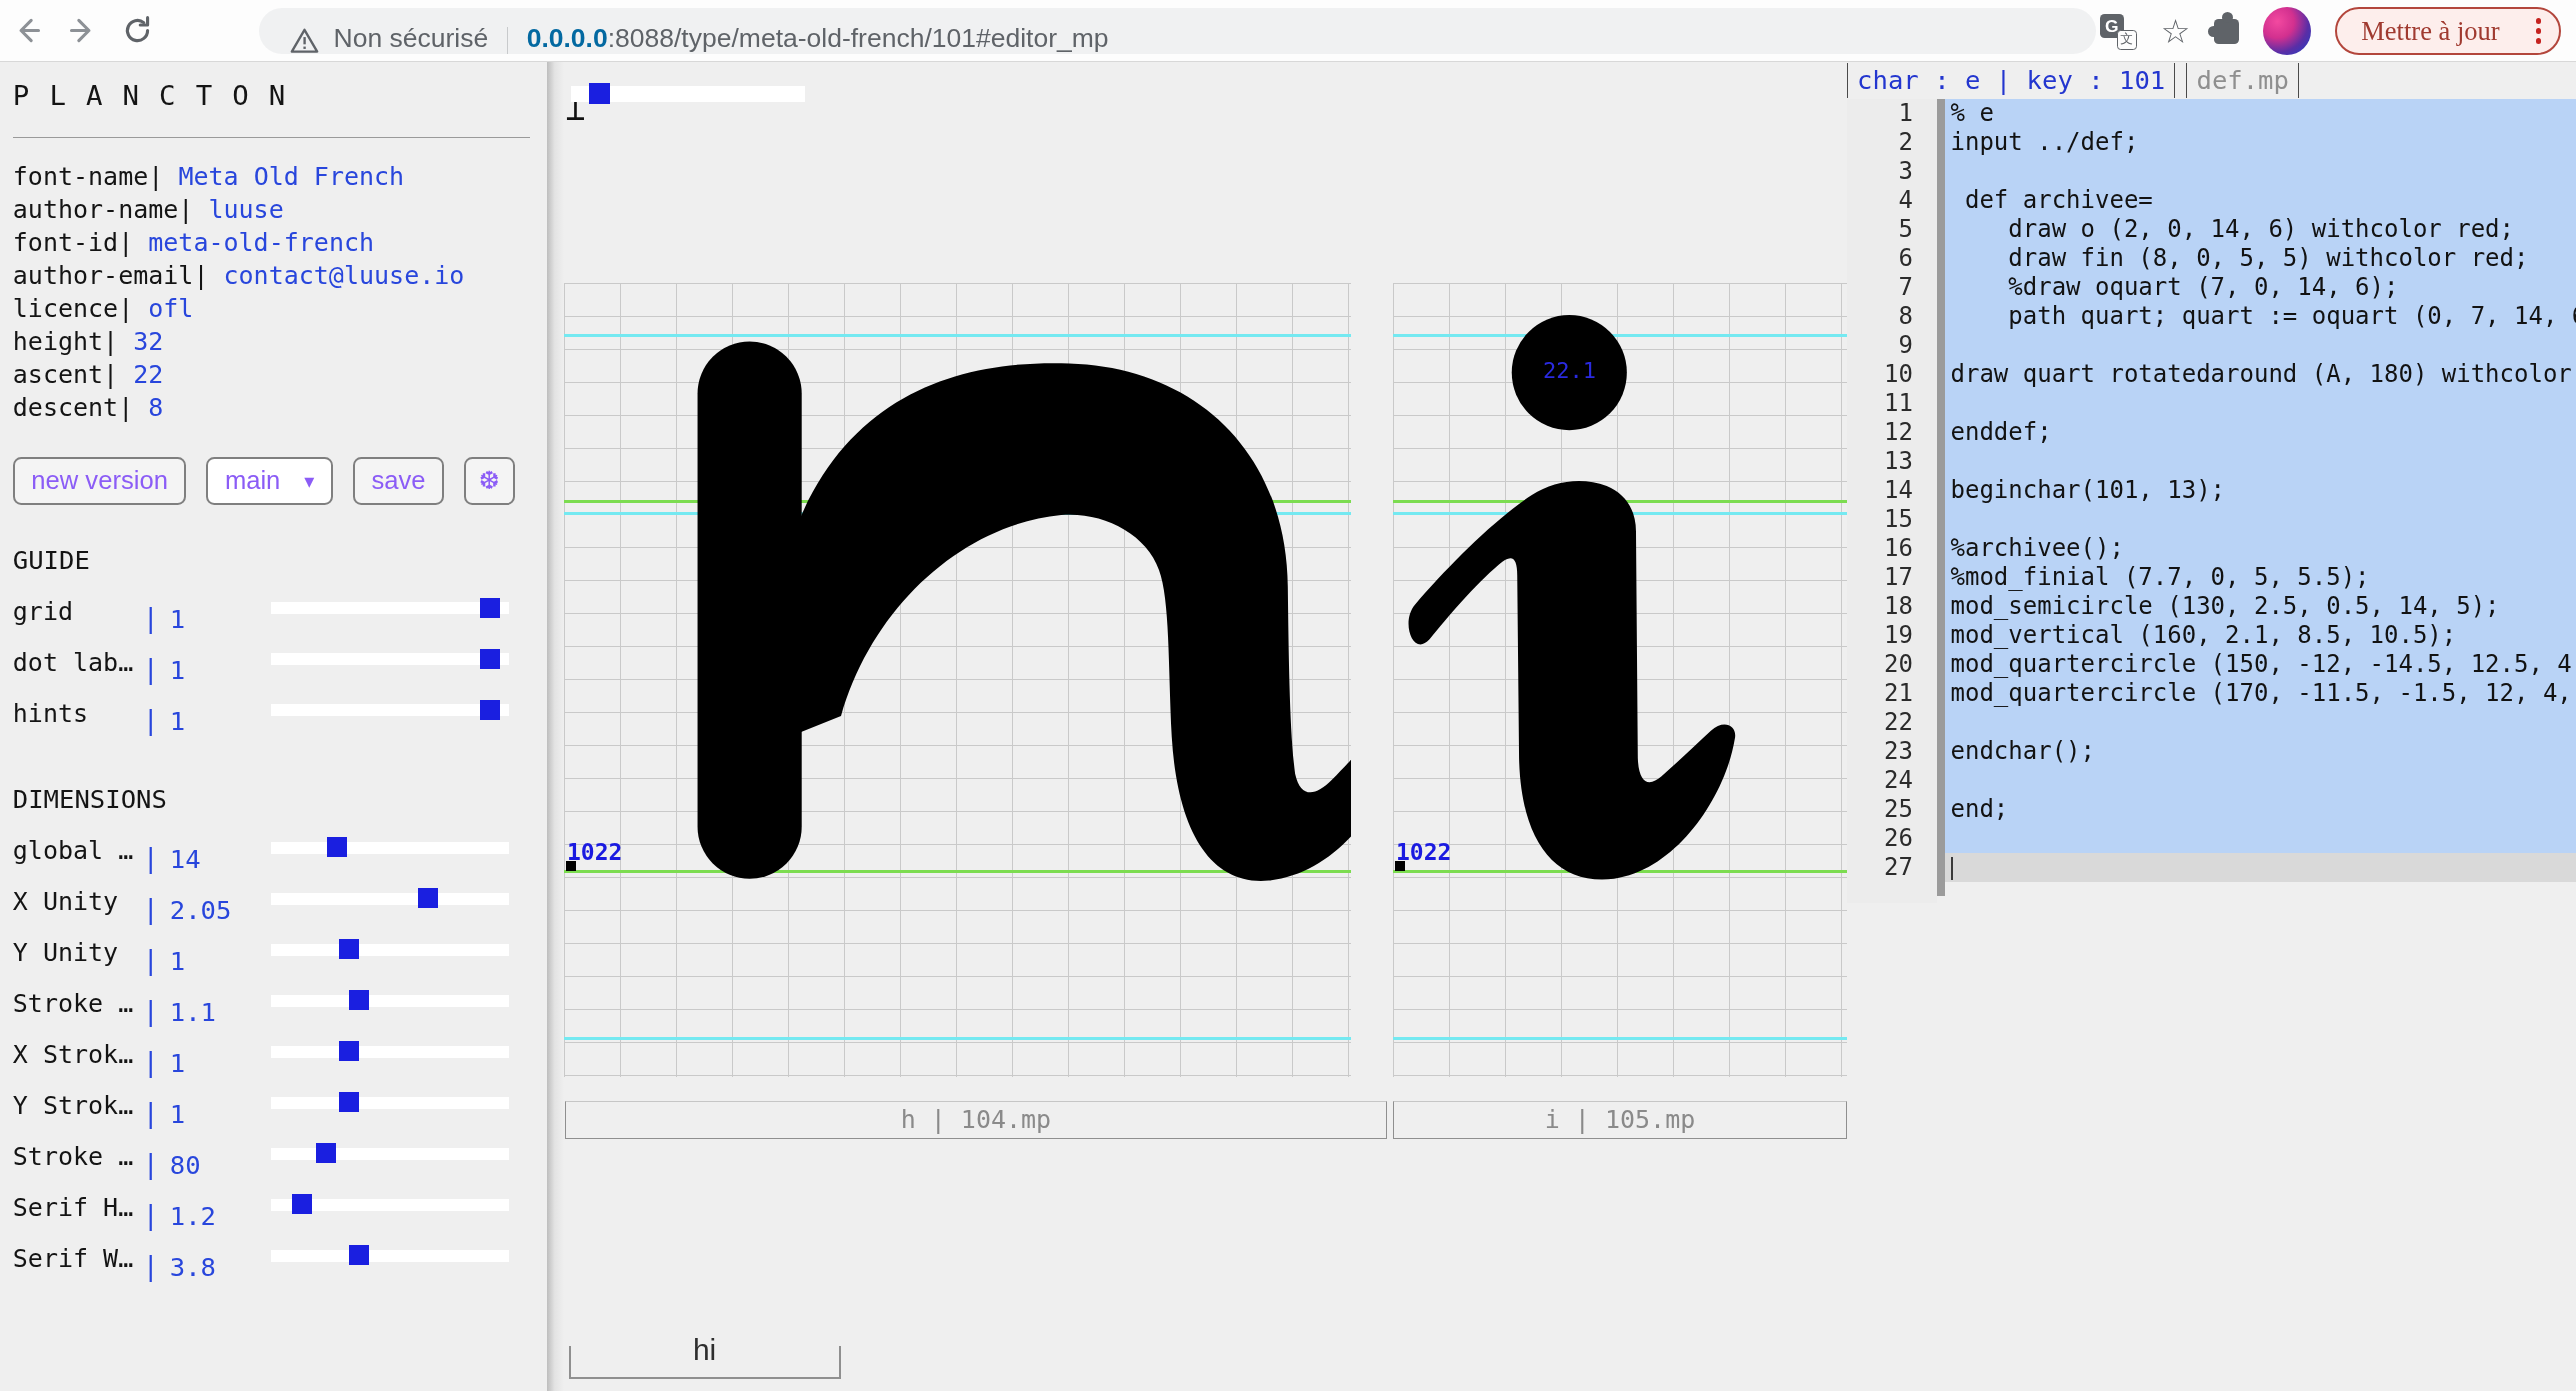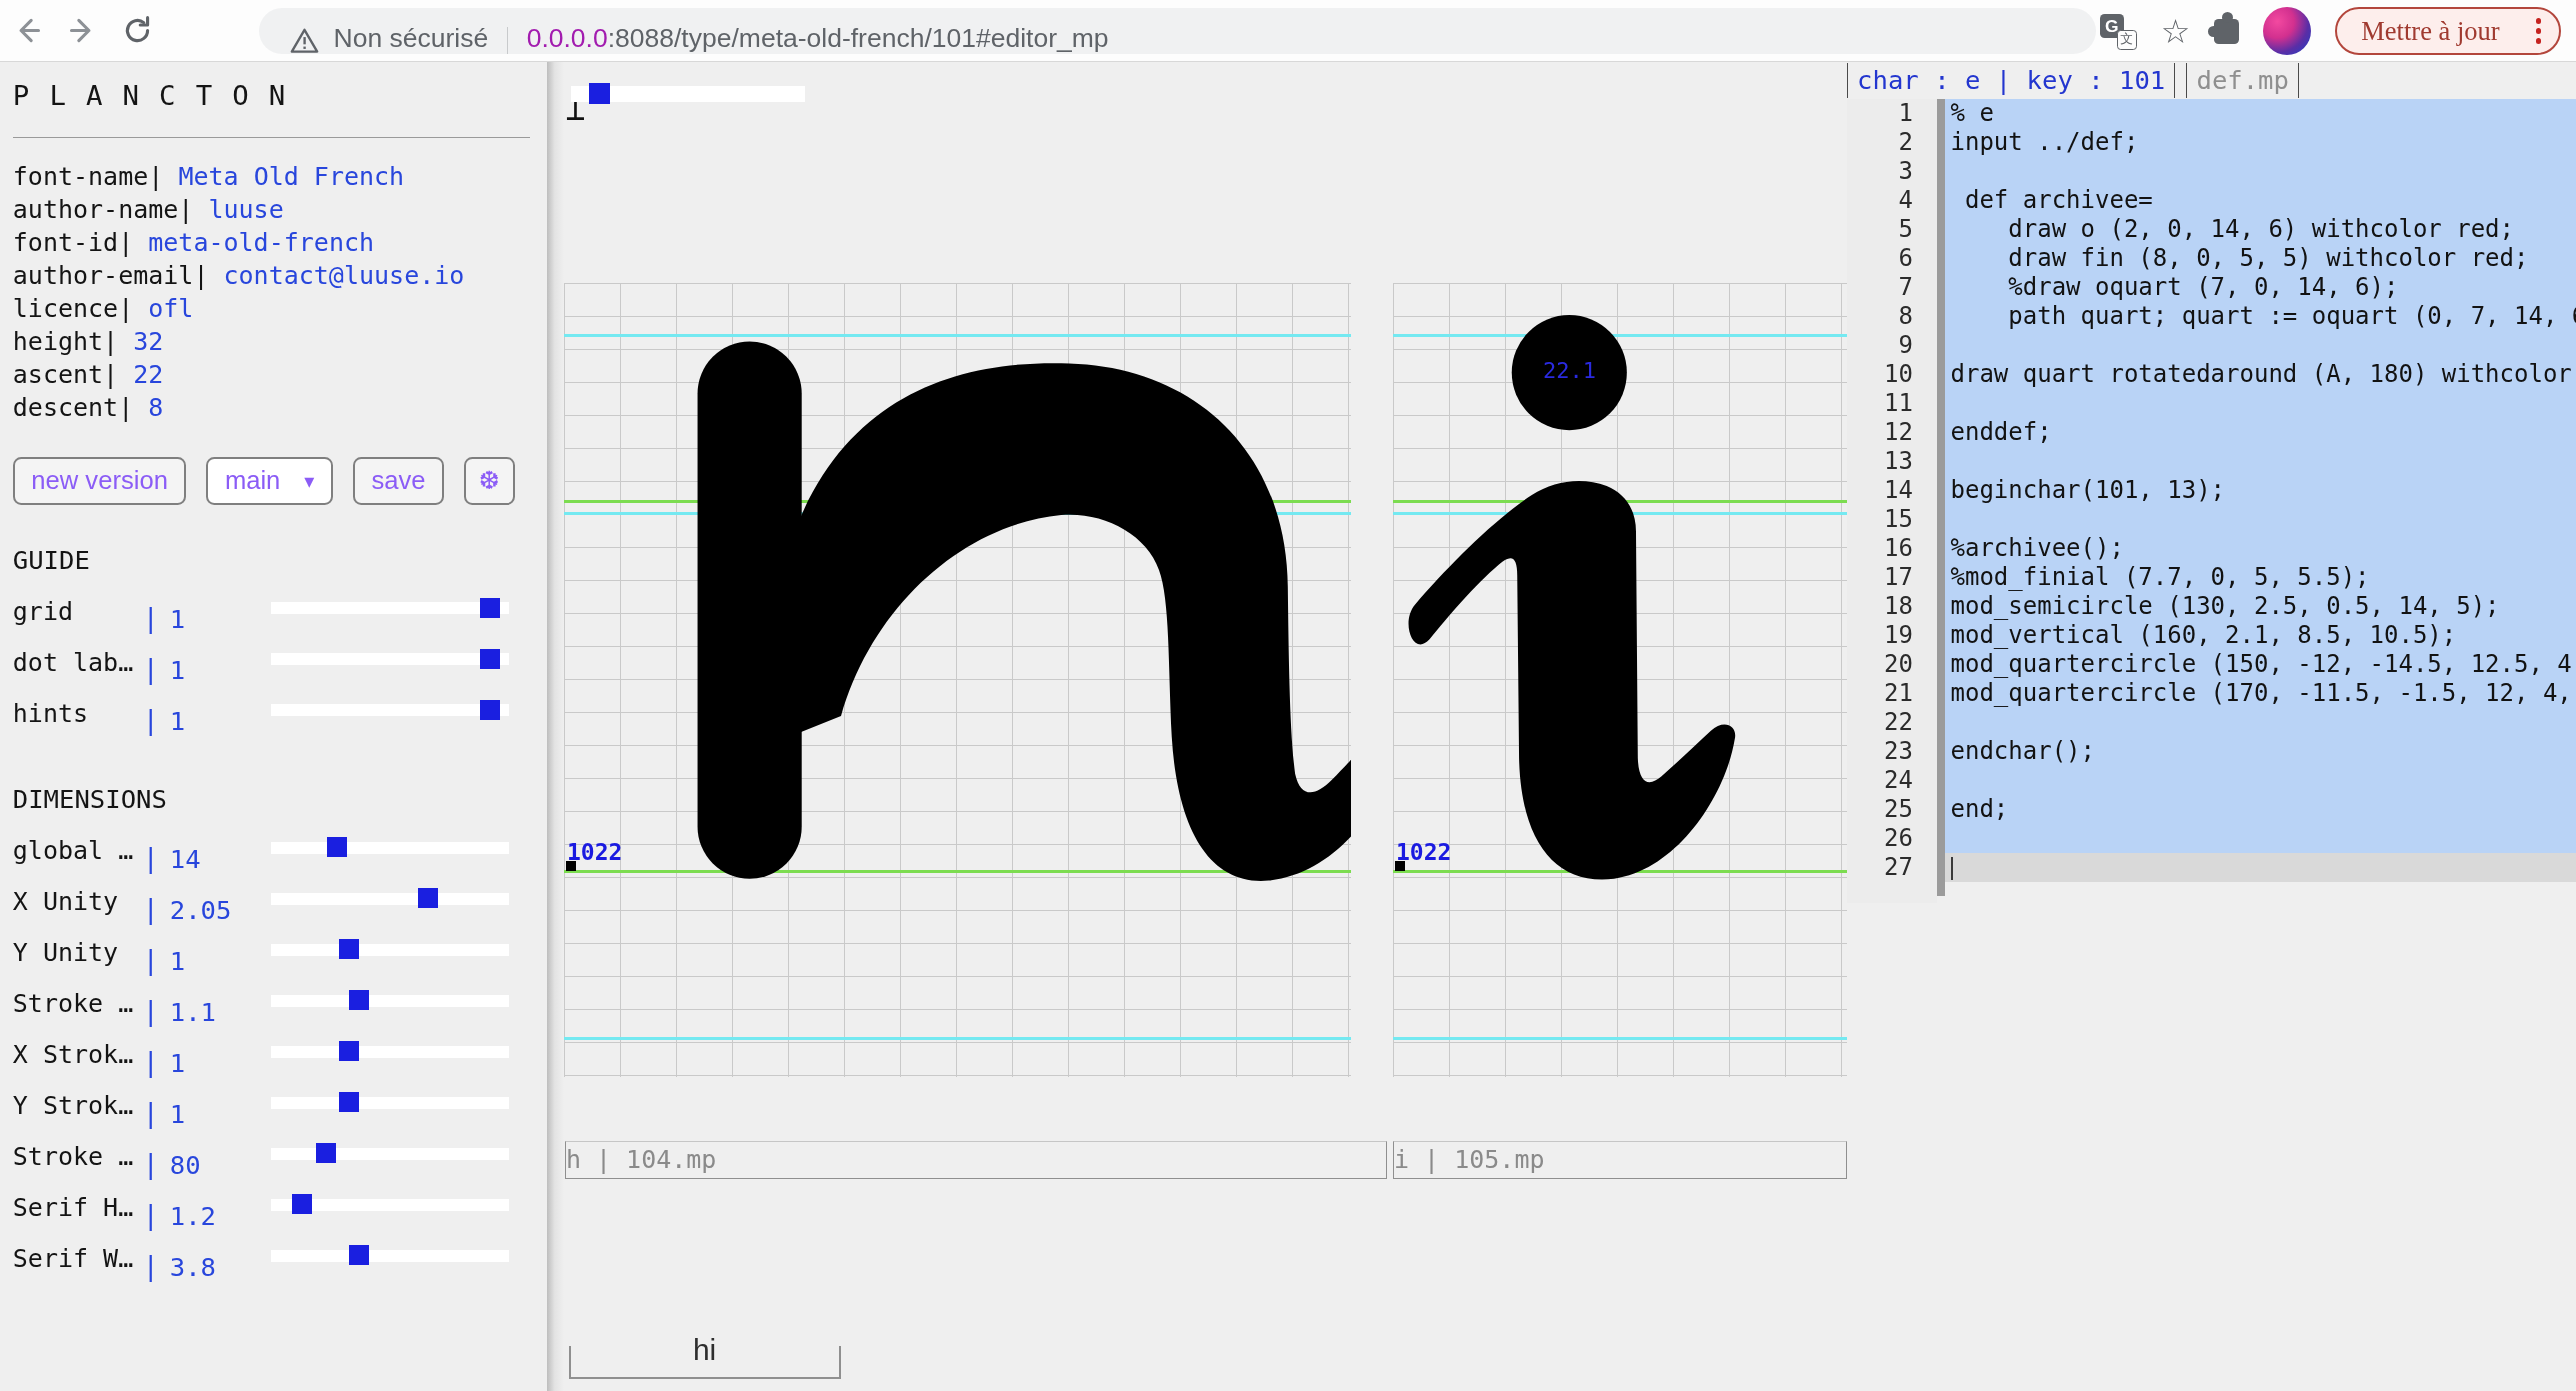--- a/index.html
+++ b/index.html
@@ -7,21 +7,21 @@
               font-family:"DejaVu Sans Mono", monospace; }
 
   
   .chrome { position:absolute; left:0; top:0; width:2576px; height:62px; background:#fdfdfd;
             border-bottom:0.9px solid #d8d8d8; display:flex; align-items:center; }
   .nav-ico { width:55px; height:44px; display:flex; align-items:center; justify-content:center; }
   .urlbar { position:absolute; left:259px; top:8.2px; width:1837px; height:46px; background:#f0f1f2;
             border-radius:24px; display:flex; align-items:flex-end; padding-left:31px;
             font-family:"Liberation Sans", sans-serif; font-size:26.5px; color:#5f6368; }
   .urlbar .sep { width:1.8px; height:27.4px; background:#c8cacc; margin:0 18.3px; }
-  .url-host { color:#a21caf; }
+  .url-host { color:#0369a1;font-weight:bold; }
   .chrome-right { position:absolute; right:14.6px; top:0; height:62px; display:flex; align-items:center; gap:24px; }
   .star { font-size:33px; color:#5f6368; font-family:"DejaVu Sans", sans-serif; }
   .puzzle { position:relative; width:25px; height:25px; background:#5f6368; border-radius:4.6px; }
   .puzzle::before { content:""; position:absolute; left:7.3px; top:-6.4px; width:11px; height:11px;
                     border-radius:50%; background:#5f6368; }
   .puzzle::after { content:""; position:absolute; left:-6.4px; top:7.3px; width:11px; height:11px;
                    border-radius:50%; background:#5f6368; }
   .gtrans { position:relative; width:37px; height:37px; }
   .gtrans .g1 { position:absolute; left:0; top:1.8px; width:24px; height:24px; background:#5f6368;
                 border-radius:4.6px; color:#fff; font-size:17.4px; font-weight:bold; text-align:center;
@@ -79,22 +79,22 @@
   .gline { position:absolute; left:0; width:100%; height:2.7px; }
   .gl-cyan  { background:#74e9f1; }
   .gl-green { background:#7cdc50; }
   .origin-label { position:absolute; left:3px; top:556px; font-size:23px; font-weight:bold; color:#1a1ae0; }
   .origin-dot { position:absolute; left:1.8px; top:578px; width:10px; height:10px; background:#000; }
   .glyph-svg { position:absolute; left:0; top:0; }
   .dot-value { position:absolute; left:117px; top:75px; width:119px; text-align:center;
                font-size:22px; color:#2a2ae0; }
 
   .caption-box { position:absolute; top:1039px; height:38px; border:1.8px solid #8f8f8f;
-                 border-top-color:#c6c6c6; color:#8a8a8a; font-size:25px; text-align:left;
-                 line-height:35px;margin-top:40px; }
+                 border-top-color:#c6c6c6; color:#8a8a8a; font-size:25px; text-align:center;
+                 line-height:35px; }
   .cap-left  { left:0.9px;   width:822px; }
   .cap-right { left:829px; width:454px; }
   .preview-box { position:absolute; left:4.6px; top:1284px; width:272px; height:33px;
                  border:2.7px solid #8f8f8f; border-top:none; text-align:center; }
   .preview-box span { position:relative; top:-12.8px; font-family:"Liberation Sans", sans-serif;
                       font-size:30px; color:#2e2e2e; }
 
   
   .editor { position:absolute; left:1847px; top:62px; width:729px; height:1329px; background:#efefef; }
   .tabbar { position:absolute; left:0; top:0; width:100%; height:37px; display:flex; align-items:center; }

